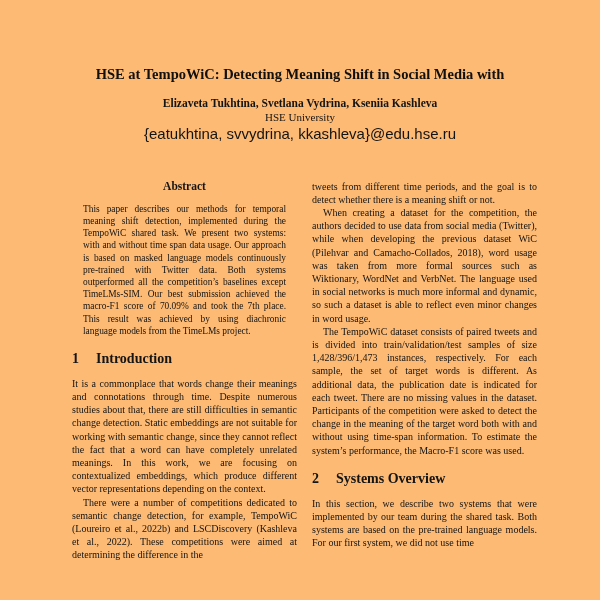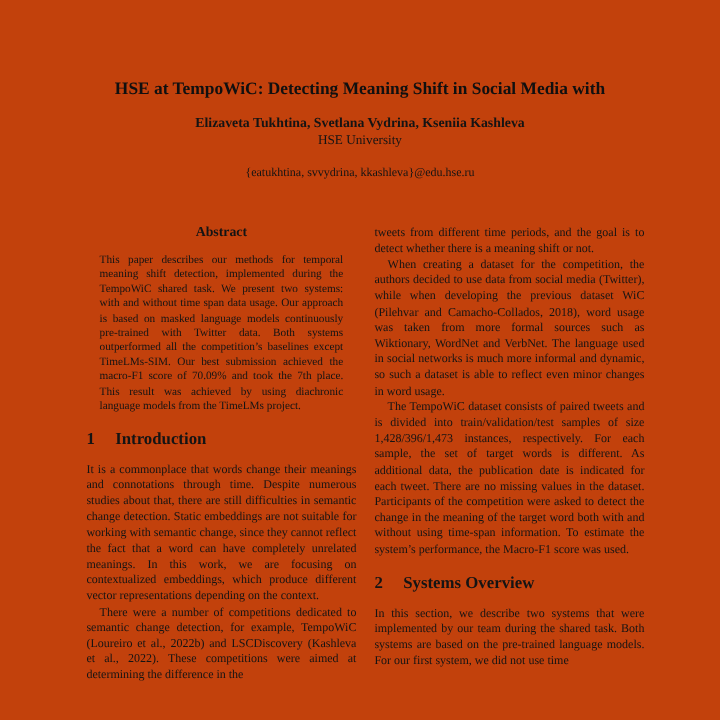--- a/index.html
+++ b/index.html
@@ -4,21 +4,21 @@
 <style>
   html, body {
     margin: 0;
     padding: 0;
     background: #ffffff;
   }
   .page {
     position: relative;
     width: 600px;
     height: 600px;
-    background: #c2410c;
+    background: #fdba74;
     color: #141414;
     overflow: hidden;
     font-family: "Liberation Serif", serif;
   }
   .paper-header {
     text-align: center;
     padding-top: 64px;
   }
   .title {
     margin: 0;
@@ -31,23 +31,23 @@
   .authors {
     margin-top: 12px;
     font-size: 11.5px;
     font-weight: bold;
   }
   .affiliation {
     margin-top: 2px;
     font-size: 11px;
   }
   .emails {
-    margin-top: 16px;
-    font-family: Liberation Serif, serif;
-    font-size: 10px;
+    margin-top: 2px;
+    font-family: Liberation Sans, sans-serif;
+    font-size: 15px;
     letter-spacing: 0px;
   }
   .columns {
     display: flex;
     gap: 15px;
     padding-left: 72px;
     padding-right: 70px;
     margin-top: 38px;
   }
   .col {

